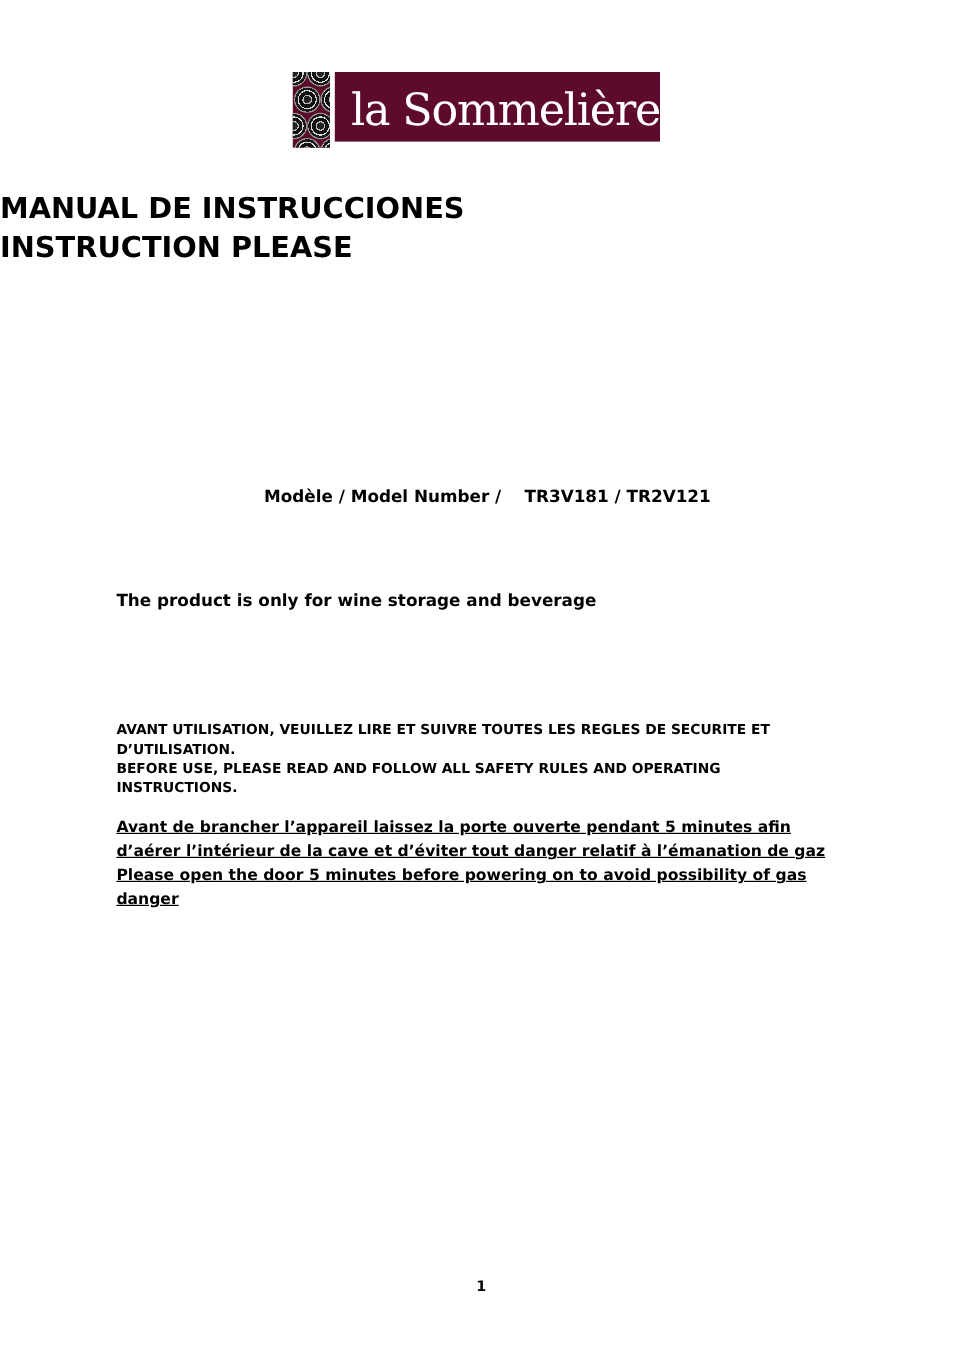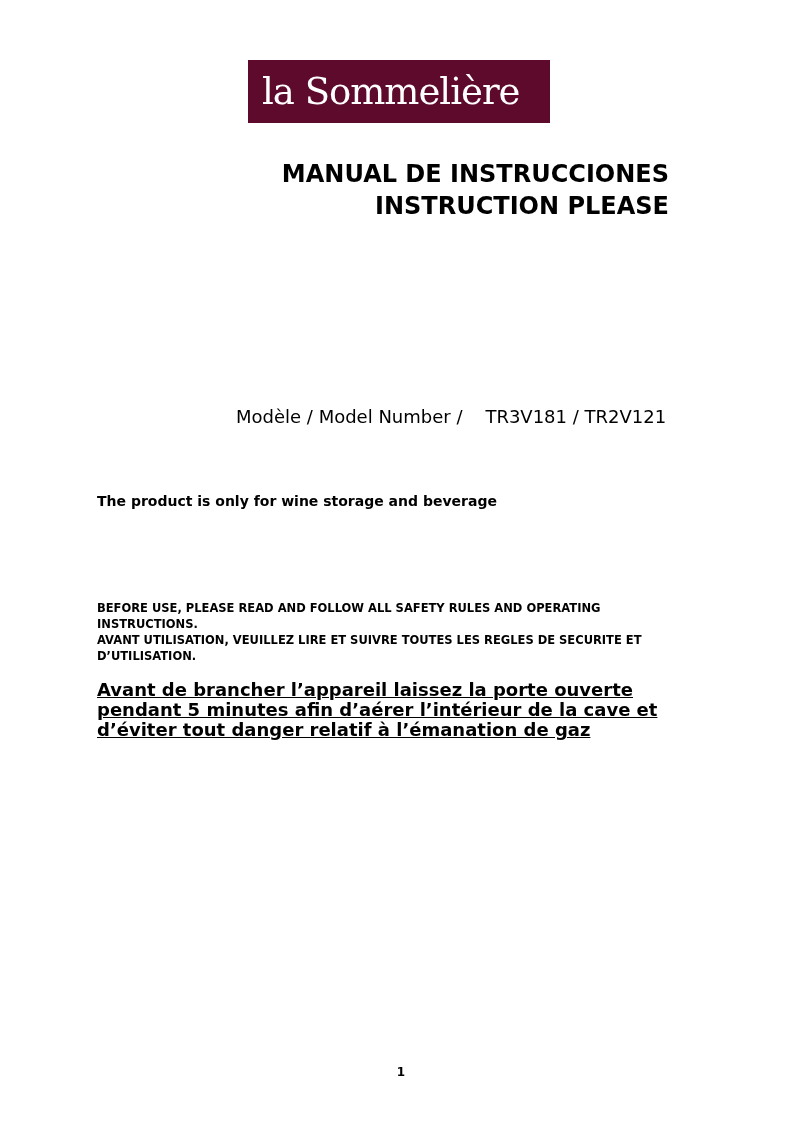--- a/index.html
+++ b/index.html
@@ -1,31 +1,31 @@
 <!DOCTYPE html>
 <html><head>
 <meta charset="utf-8">
 <style>
   html, body { margin: 0; padding: 0; background: #ffffff; }
   body { width: 802px; height: 1134px; position: relative; overflow: hidden;
          font-family: "DejaVu Sans", sans-serif; color: #000; }
-  .logo { position: absolute; left: 244px; top: 60px; width: 306px; height: 58px; display: flex; flex-direction: column; }
+  .logo { position: absolute; left: 244px; top: 60px; width: 306px; height: 58px; display: flex; }
   .logo-pattern { width: 64px; height: 63px; background: #5a0a2a; position: relative; overflow: hidden; }
   .bottle { position: absolute; width: 22px; height: 22px; border-radius: 50%;
             background: radial-gradient(circle at 50% 50%, #222 0 3px, #bbb 3px 4px, #111 4px 7px, #d9d9d9 7px 8px, #1a1a1a 8px 10px, #999 10px 11px); }
   .logo-banner { flex: 1; margin-left: 4px; background: #5e0a2c; color: #fff;
                  font-family: "DejaVu Serif", serif; font-size: 37px; line-height: 63px;
                  padding-left: 14px; letter-spacing: -1px; white-space: nowrap; }
-  .title { position: absolute; left: 0; width: 669px; text-align: right; font-weight: bold;
+  .title { position: absolute; left: 0; width: 669px; text-align: left; font-weight: bold;
            font-size: 24px; line-height: 28px; }
-  .model { position: absolute; left: 236px; top: 406px; font-size: 18px; font-weight: normal; white-space: pre; }
+  .model { position: absolute; left: 220px; top: 406px; font-size: 14px; font-weight: bold; white-space: pre; }
   .para { position: absolute; left: 97px; font-weight: bold; }
   .p1 { top: 492px; font-size: 14px; line-height: 19px; width: 610px; }
   .p2 { top: 600px; font-size: 11.5px; line-height: 16px; width: 600px; }
-  .p3 { top: 680px; font-size: 18px; line-height: 20px; width: 610px; text-decoration: underline; }
+  .p3 { top: 680px; font-size: 13px; line-height: 20px; width: 610px; text-decoration: underline; }
   .pagenum { position: absolute; left: 0; width: 802px; top: 1065px; text-align: center;
              font-size: 12px; font-weight: bold; }
 </style>
 </head>
 <body>
 
 <div class="logo">
   <div class="logo-pattern">
     <div class="bottle" style="left:-10px;top:-10px"></div>
     <div class="bottle" style="left:12px;top:-10px"></div>
@@ -46,21 +46,22 @@
 <div class="title" style="top:160px">MANUAL DE INSTRUCCIONES</div>
 <div class="title" style="top:192px">INSTRUCTION PLEASE</div>
 
 <div class="model"><span>Modèle / Model Number /</span>    <span>TR3V181 / TR2V121</span></div>
 
 <div class="para p1">
   <div>The product is only for wine storage and beverage</div>
 </div>
 
 <div class="para p2">
+  <div>AVANT UTILISATION, VEUILLEZ LIRE ET SUIVRE TOUTES LES REGLES DE SECURITE ET D’UTILISATION.</div>
   <div>BEFORE USE, PLEASE READ AND FOLLOW ALL SAFETY RULES AND OPERATING INSTRUCTIONS.</div>
-  <div>AVANT UTILISATION, VEUILLEZ LIRE ET SUIVRE TOUTES LES REGLES DE SECURITE ET D’UTILISATION.</div>
 </div>
 
 <div class="para p3">
   <div>Avant de brancher l’appareil laissez la porte ouverte pendant 5 minutes afin d’aérer l’intérieur de la cave et d’éviter tout danger relatif à l’émanation de gaz</div>
+  <div>Please open the door 5 minutes before powering on to avoid possibility of gas danger</div>
 </div>
 
 <div class="pagenum">1</div>
 
 </body></html>

